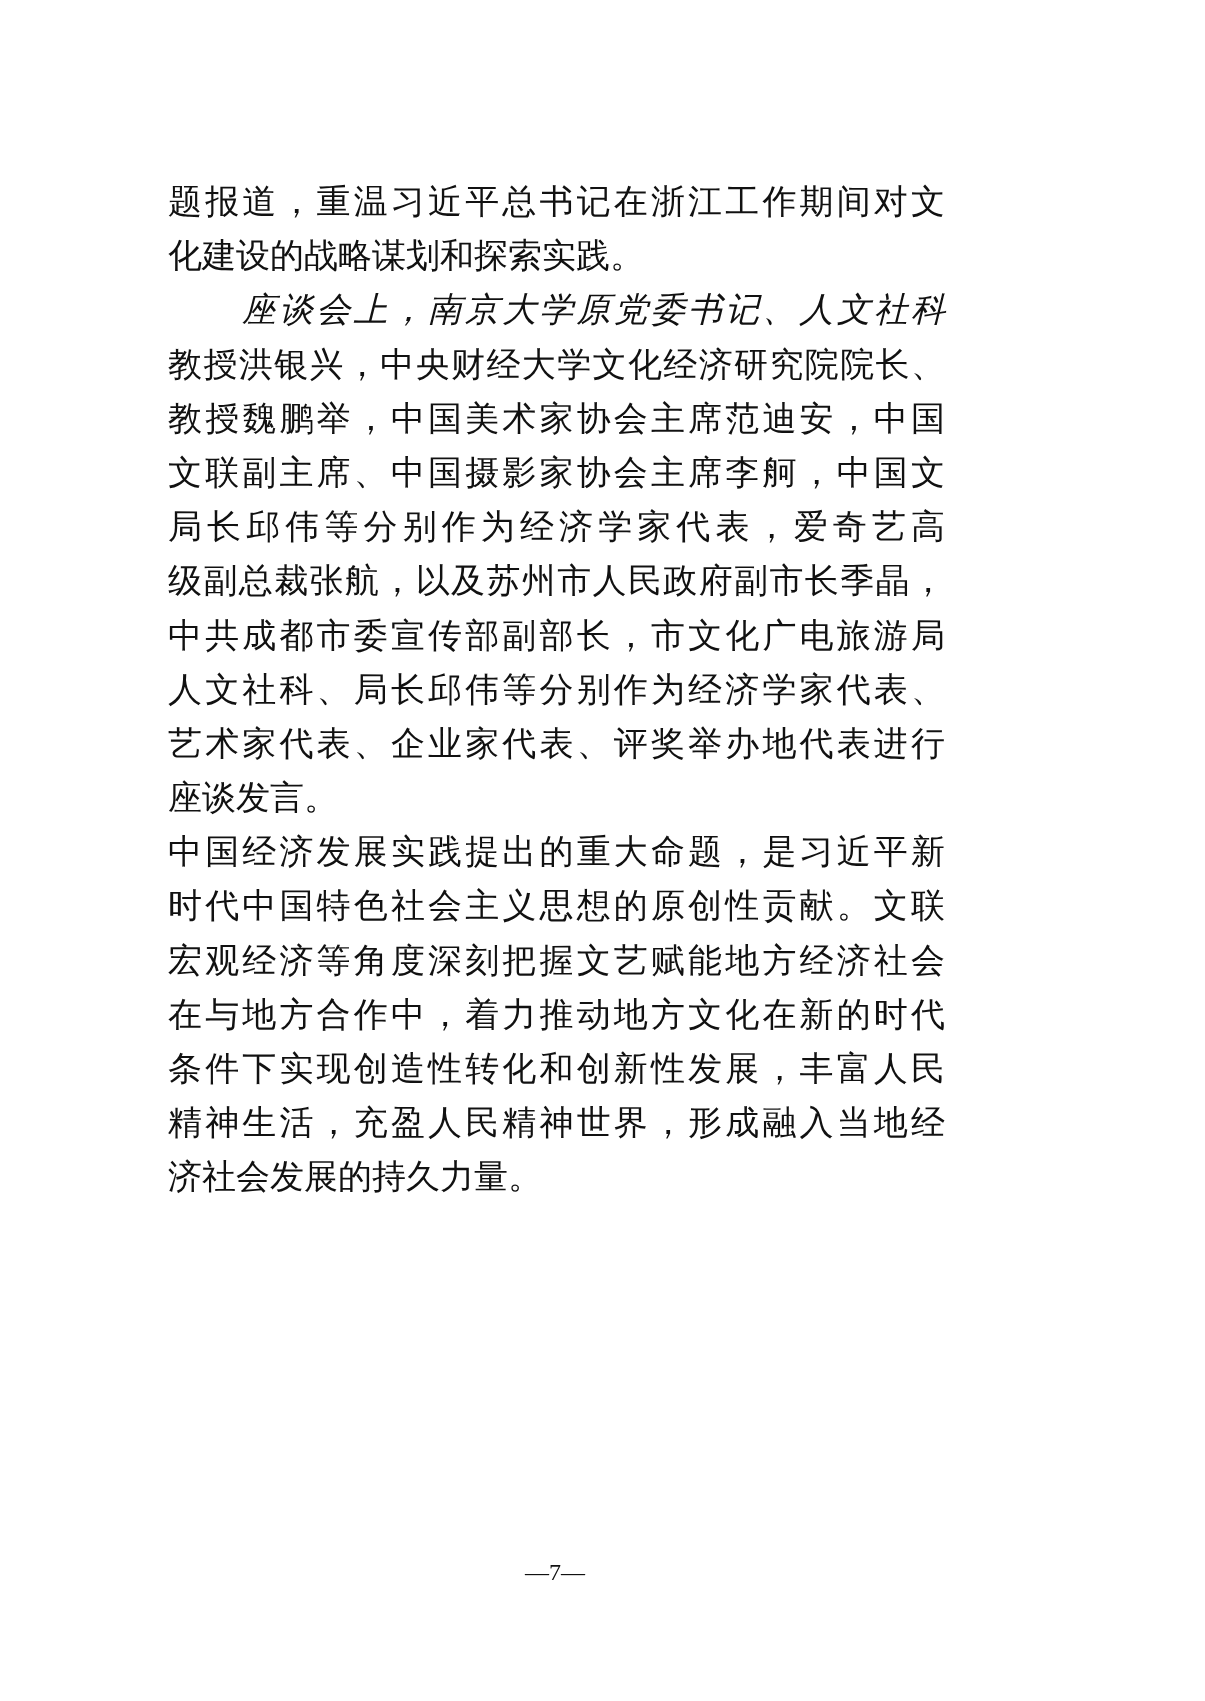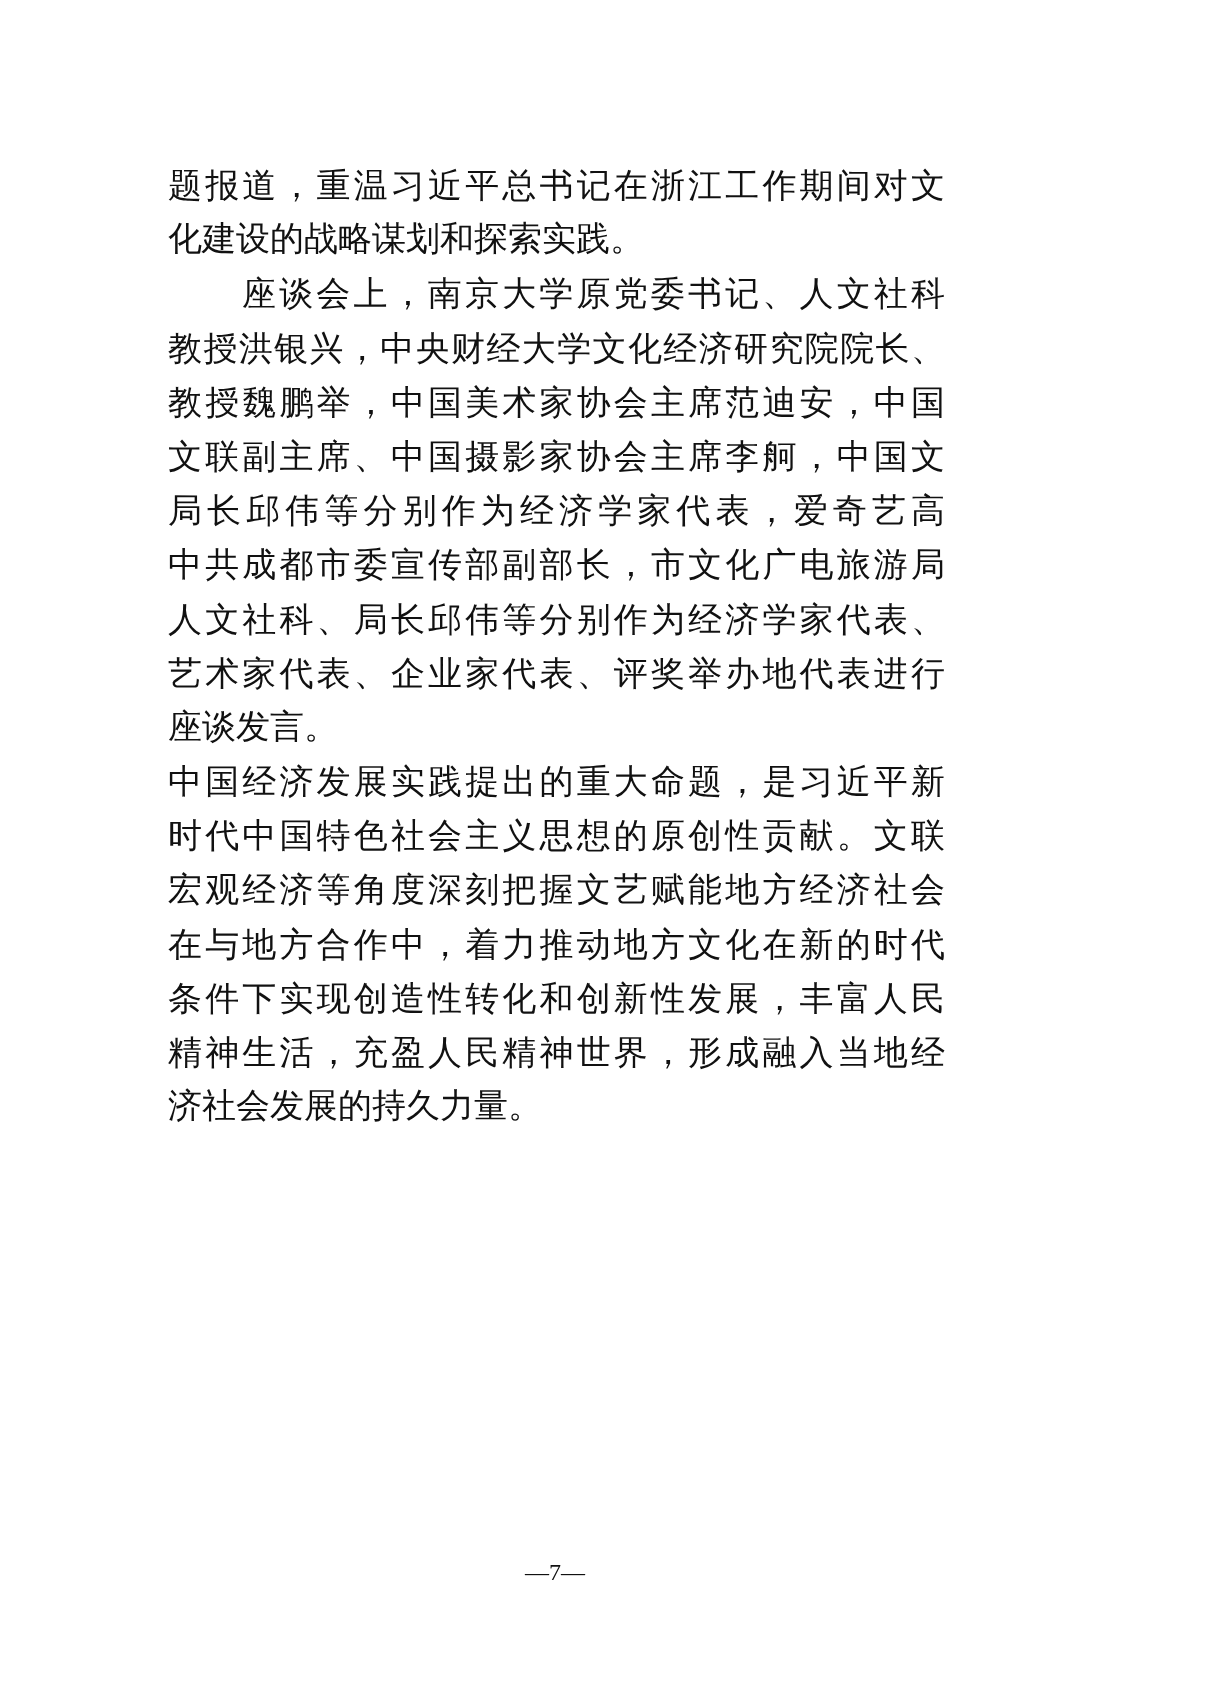--- a/index.html
+++ b/index.html
@@ -11,39 +11,39 @@
       width: 1205px;
       height: 1701px;
       position: relative;
       overflow: hidden;
       font-family: "DejaVu Serif", "Liberation Serif", serif;
       color: #111111;
     }
     .page-body {
       position: absolute;
       left: 168px;
-      top: 158px;
+      top: 174px;
       width: 777px;
     }
     .line {
       display: block;
       height: 54.2px;
       line-height: 54.2px;
       font-size: 34px;
       white-space: nowrap;
       text-align: justify;
       text-align-last: justify;
       letter-spacing: 0px;
     }
     .line.last {
       text-align-last: left;
-      font-family: Liberation Serif, serif;
     }
     .line.indent {
       padding-left: 74px;
+      font-style: italic;
     }
     .page-number {
       position: absolute;
       left: 0;
       width: 1110px;
       top: 1552px;
       text-align: center;
       font-size: 24px;
       font-family: "Liberation Serif", "DejaVu Serif", serif;
       color: #111111;
@@ -59,20 +59,21 @@
     <span class="line">题报道，重温习近平总书记在浙江工作期间对文</span>
     <span class="line last">化建设的战略谋划和探索实践。</span>
   </div>
 
   <div>
     <span class="line indent">座谈会上，南京大学原党委书记、人文社科</span>
     <span class="line">教授洪银兴，中央财经大学文化经济研究院院长、</span>
     <span class="line">教授魏鹏举，中国美术家协会主席范迪安，中国</span>
     <span class="line">文联副主席、中国摄影家协会主席李舸，中国文</span>
     <span class="line">局长邱伟等分别作为经济学家代表，爱奇艺高</span>
+    <span class="line">级副总裁张航，以及苏州市人民政府副市长季晶，</span>
     <span class="line">中共成都市委宣传部副部长，市文化广电旅游局</span>
     <span class="line">人文社科、局长邱伟等分别作为经济学家代表、</span>
     <span class="line">艺术家代表、企业家代表、评奖举办地代表进行</span>
     <span class="line last">座谈发言。</span>
   </div>
 
   <div>
     <span class="line">中国经济发展实践提出的重大命题，是习近平新</span>
     <span class="line">时代中国特色社会主义思想的原创性贡献。文联</span>
     <span class="line">宏观经济等角度深刻把握文艺赋能地方经济社会</span>

